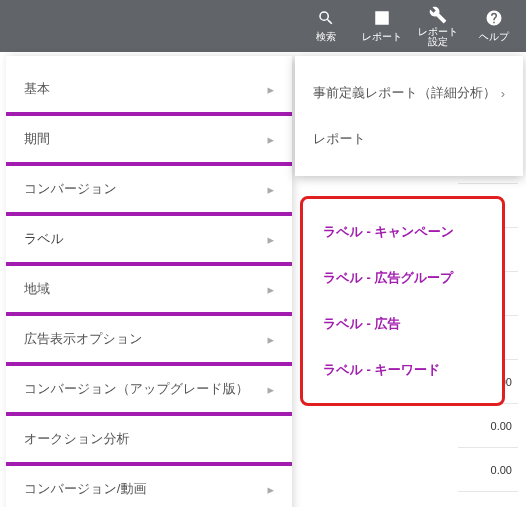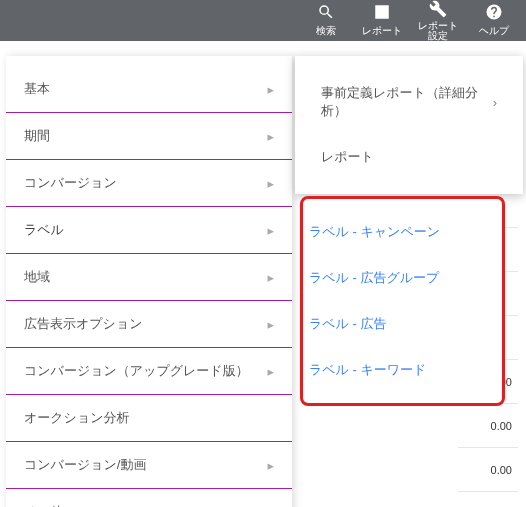--- a/index.html
+++ b/index.html
@@ -5,21 +5,21 @@
   * { margin: 0; padding: 0; box-sizing: border-box; }
   body {
     font-family: Arial, "Hiragino Kaku Gothic ProN", "Meiryo", sans-serif;
     width: 526px;
     height: 507px;
     background: #fff;
     overflow: hidden;
     position: relative;
   }
   .toolbar {
-    height: 41px;
+    height: 52px;
     background: #616468;
     display: flex;
     justify-content: flex-end;
     padding-right: 4px;
   }
   .tb-item {
     width: 56px;
     display: flex;
     flex-direction: column;
     align-items: center;
@@ -32,21 +32,21 @@
   .tb-item .ico { width: 18px; height: 18px; display:flex; align-items:center; justify-content:center; }
   .tb-item svg { fill: #fff; }
   .popover {
     position: absolute;
     left: 295px;
     top: 56px;
     width: 228px;
     background: #fff;
     box-shadow: 0 2px 10px rgba(0,0,0,.25);
     z-index: 30;
-    padding: 14px 8px;
+    padding: 14px 0;
   }
   .pop-item {
     display: flex;
     justify-content: space-between;
     align-items: center;
     padding: 14px 18px;
     font-size: 13px;
     color: #555;
     cursor: pointer;
   }
@@ -61,43 +61,44 @@
     z-index: 20;
     padding: 10px 0;
   }
   .lm-item {
     display: flex;
     justify-content: space-between;
     align-items: center;
     padding: 14px 18px;
     font-size: 13px;
     color: #555;
-    border-bottom: 1px solid #a21caf;
+    border-bottom: 4px solid #a21caf;
     cursor: pointer;
   }
   .lm-item:last-child { border-bottom: none; }
   .lm-item .chev { color: #aaa; }
   .lm-item.noarrow .chev { visibility: hidden; }
   .lm-item.sel .txt { color: #404040; }
   .submenu {
     position: absolute;
     left: 300px;
     top: 196px;
     width: 205px;
     background: #fff;
     border: 3px solid #e02020;
     border-radius: 8px;
     z-index: 40;
     padding: 10px 0;
   }
   .sm-item {
-    padding: 14px 6px;
+    padding: 14px 20px;
     font-size: 13px;
-    color: #3b82f6;
-    cursor: pointer;
+    color: #a21caf;
+    cursor: pointer;
+    font-weight: bold;
   }
   .data-col {
     position: absolute;
     right: 8px;
     top: 52px;
     width: 60px;
     z-index: 5;
   }
   .cell {
     height: 44px;

